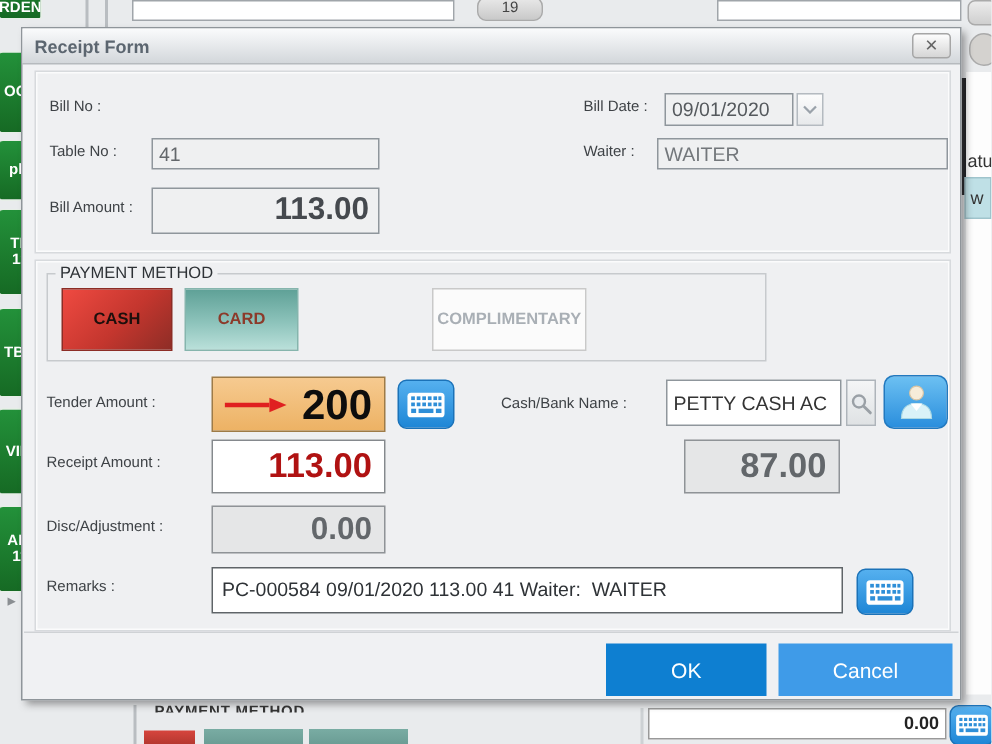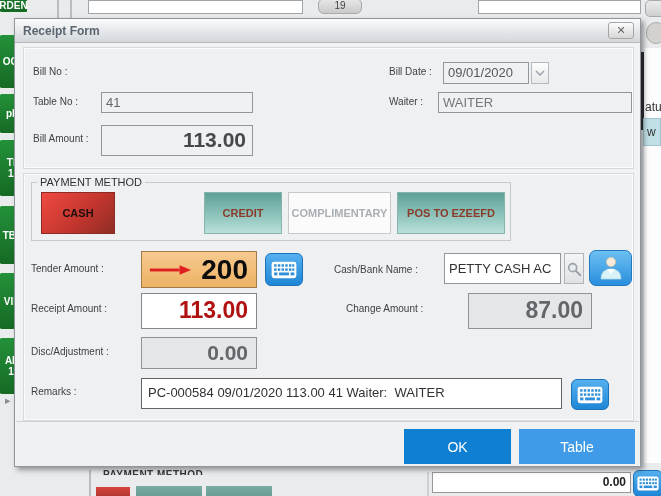--- a/index.html
+++ b/index.html
@@ -168,23 +168,22 @@
 
     <div class="abs lbl" style="left:18px;top:114px;">Bill Amount :</div>
     <div class="abs field" id="bill-amount-field" style="left:86px;top:106px;width:152px;height:31px;">113.00</div>
 
     <div class="abs panel" style="left:8px;top:154px;width:611px;height:248px;"></div>
 
     <div class="abs" id="pm-group" style="left:16px;top:163px;width:480px;height:59px;"></div>
     <div class="abs" id="pm-legend" style="left:22px;top:157px;">PAYMENT METHOD</div>
 
     <div class="abs pm-btn pm-selected" style="left:26px;top:173px;width:74px;">CASH</div>
-    <div class="abs pm-btn pm-teal" style="left:189px;top:173px;width:78px;">CREDIT</div>
+    <div class="abs pm-btn pm-teal" style="left:108px;top:173px;width:76px;">CARD</div>
     <div class="abs pm-btn pm-disabled" style="left:273px;top:173px;width:103px;">COMPLIMENTARY</div>
-    <div class="abs pm-btn pm-teal" style="left:382px;top:173px;width:108px;">POS TO EZEEFD</div>
 
     <div class="abs lbl" style="left:16px;top:244px;">Tender Amount :</div>
     <div class="abs" id="tender-field" style="left:126px;top:232px;width:116px;height:37px;">
       <svg width="44" height="12" viewBox="0 0 46 12" style="margin-left:6px;">
           <line x1="2" y1="6" x2="33" y2="6" stroke="#e02020" stroke-width="3"></line>
           <polygon points="33,1 45,6 33,11" fill="#e02020"></polygon>
         </svg>
       <span id="tender-value">200</span>
     </div>
     <div class="abs kb-btn" style="left:250px;top:234px;width:38px;height:33px;">
@@ -222,22 +221,21 @@
       <svg width="24" height="26" viewBox="0 0 24 26">
           <circle cx="12" cy="7" r="4.6" fill="#f7ecd9" stroke="#d8c4a4" stroke-width="0.8"></circle>
           <path d="M2,24 Q2,14 12,14 Q22,14 22,24 Z" fill="#d9f2f8" stroke="#aad8e4" stroke-width="0.8"></path>
           <path d="M8,14 L12,19 L16,14" fill="#ffffff"></path>
         </svg>
     </div>
 
     <div class="abs lbl" style="left:16px;top:284px;">Receipt Amount :</div>
     <div class="abs" id="receipt-field" style="left:126px;top:274px;width:116px;height:36px;">113.00</div>
 
-    <div class="abs lbl" style="left:331px;top:284px;">Change Amount :</div>
-    <div class="abs gray-amt" id="change-field" style="left:453px;top:274px;width:124px;height:36px;padding-left:32px;">87.00</div>
+    <div class="abs gray-amt" id="change-field" style="left:441px;top:274px;width:104px;height:36px;padding-left:32px;">87.00</div>
 
     <div class="abs lbl" style="left:16px;top:327px;">Disc/Adjustment :</div>
     <div class="abs gray-amt" id="disc-field" style="left:126px;top:318px;width:116px;height:32px;">0.00</div>
 
     <div class="abs lbl" style="left:16px;top:367px;">Remarks :</div>
     <div class="abs" id="remarks-field" style="left:126px;top:359px;width:421px;height:31px;">PC-000584 09/01/2020 113.00 41 Waiter:  WAITER</div>
     <div class="abs kb-btn" style="left:556px;top:360px;width:38px;height:31px;">
       <svg width="28" height="20" viewBox="0 0 34 24">
           <rect x="2" y="2" width="30" height="20" rx="3" fill="#fff"></rect>
           <g fill="#2f8fd8">
@@ -255,16 +253,16 @@
             <rect x="27" y="10" width="2.5" height="3"></rect>
             <rect x="5" y="15" width="4" height="3.5"></rect>
             <rect x="11" y="15" width="12" height="3.5"></rect>
             <rect x="25" y="15" width="4.5" height="3.5"></rect>
           </g>
         </svg>
     </div>
 
     <div class="abs" id="btn-strip"></div>
     <div class="abs action-btn" id="ok-btn" style="left:389px;top:410px;width:107px;">OK</div>
-    <div class="abs action-btn" id="cancel-btn" style="left:504px;top:410px;width:116px;">Table</div>
+    <div class="abs action-btn" id="cancel-btn" style="left:504px;top:410px;width:116px;">Cancel</div>
 
   </div>
 </div>
 
 </body></html>

